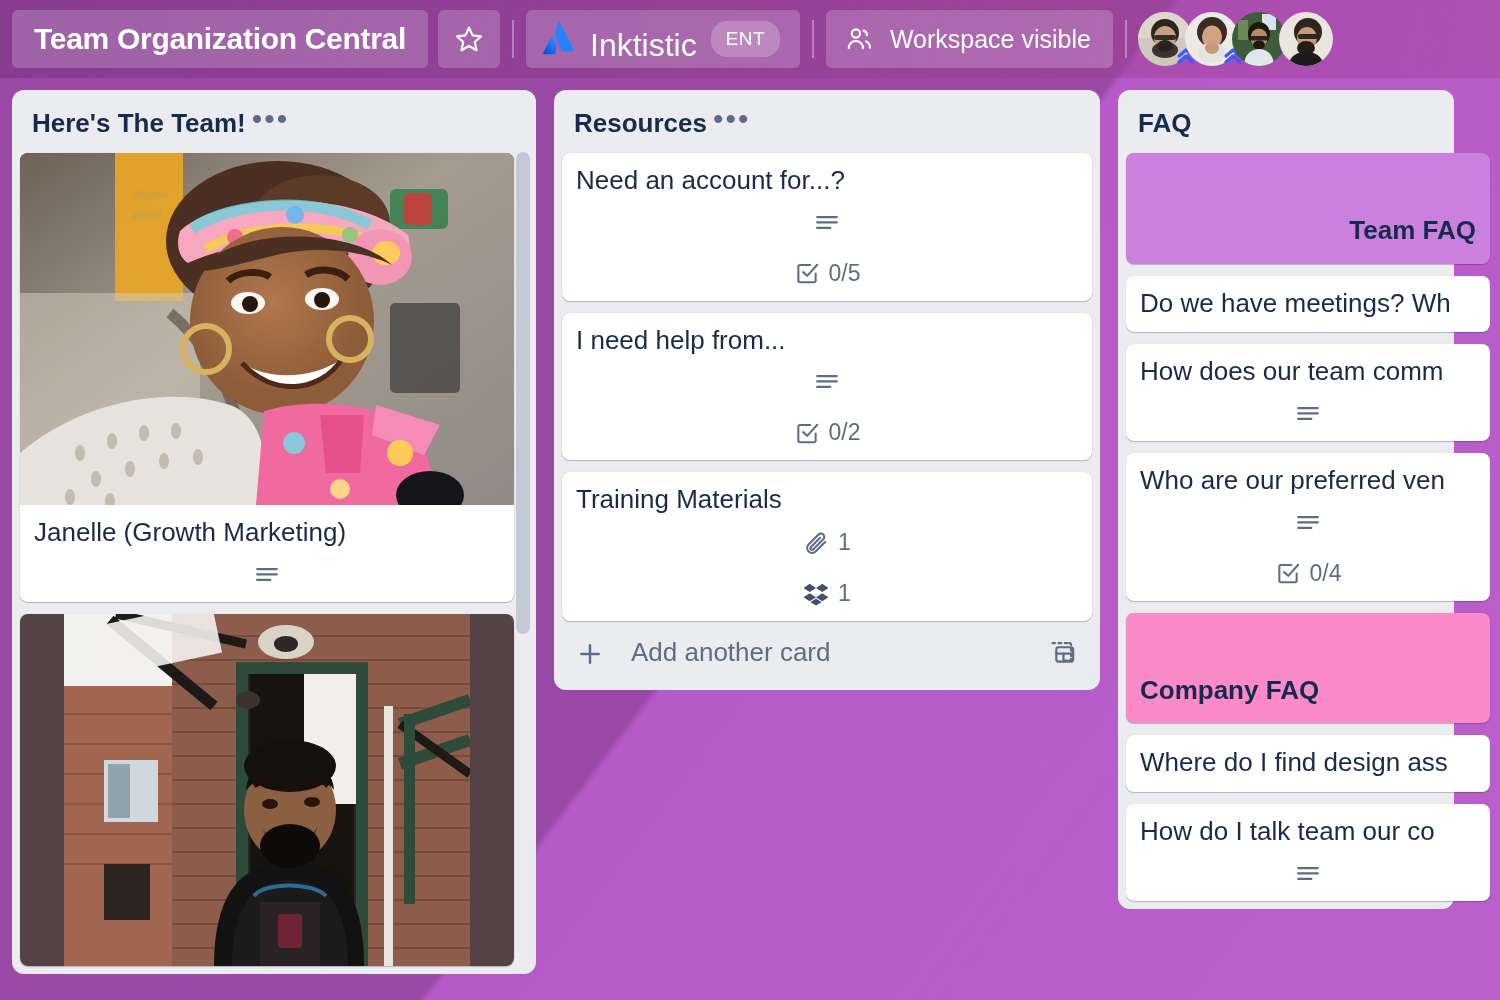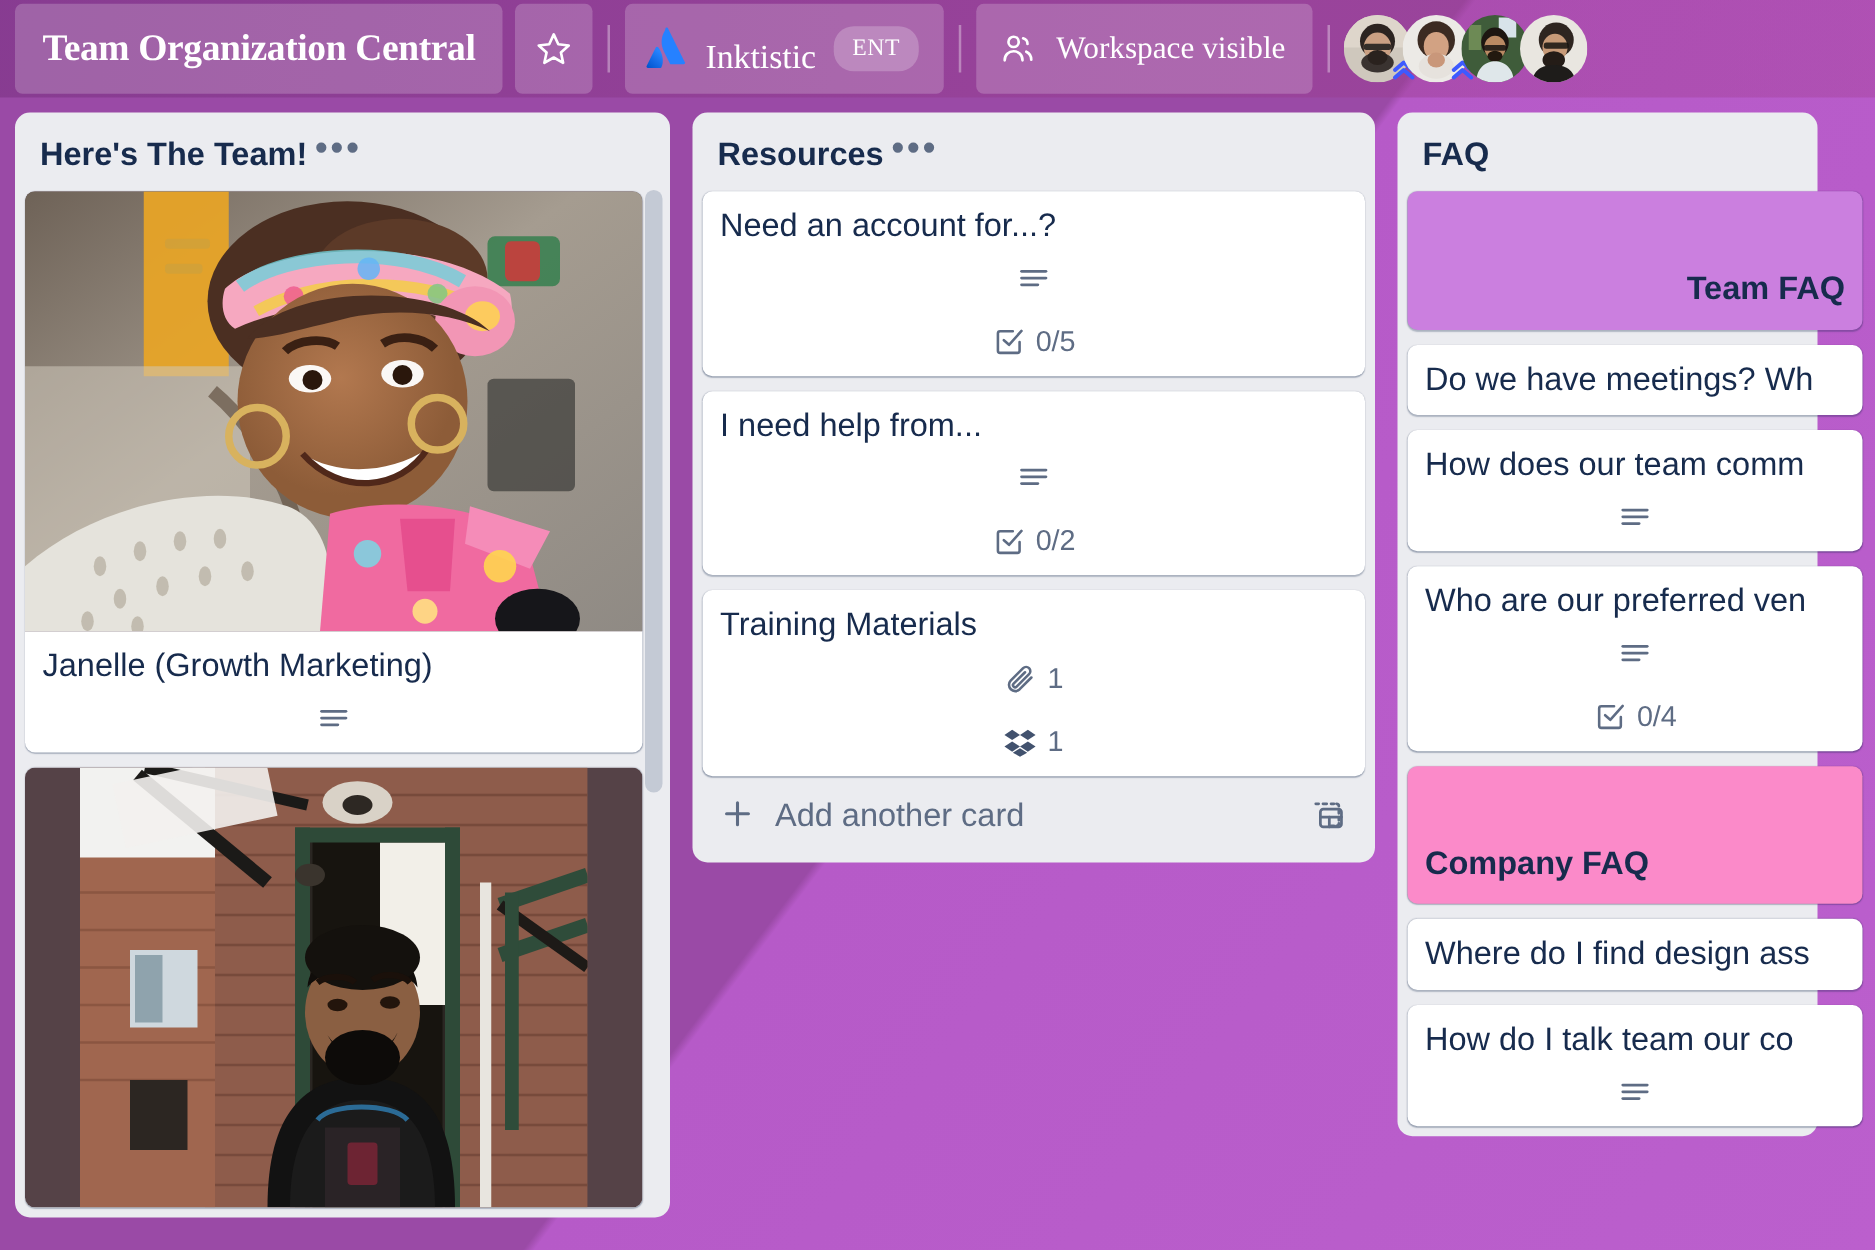--- a/index.html
+++ b/index.html
@@ -29,25 +29,24 @@
     display: flex;
     align-items: center;
     padding: 0 0 0 12px;
     gap: 0px;
     background: linear-gradient(100deg, rgba(120,48,128,0.55) 0%, rgba(150,58,140,0.45) 60%, rgba(160,60,140,0.35) 100%);
   }
 
   .hdr-pill {
     display: flex;
     align-items: center;
-    height: 72px;
+    height: 58px;
     border-radius: 6px;
     background: rgba(255,255,255,0.20);
     color: #ffffff;
-    font-family: Liberation Serif, serif;
   }
 
   #board-title {
     padding: 0 22px;
     font-size: 30px;
     font-weight: bold;
     letter-spacing: -0.3px;
     white-space: nowrap;
   }
 
@@ -59,21 +58,21 @@
 
   .hdr-divider {
     width: 2px;
     height: 38px;
     background: rgba(255,255,255,0.35);
     margin: 0 12px;
     flex: 0 0 auto;
   }
 
   #workspace-pill { padding: 0 20px 0 16px; gap: 14px; }
-  #workspace-name { font-size: 27px; white-space: nowrap; margin-top: 12px; }
+  #workspace-name { font-size: 32px; white-space: nowrap; margin-top: 12px; }
   #ent-badge {
     font-size: 19px;
     padding: 7px 15px;
     border-radius: 16px;
     background: rgba(255,255,255,0.22);
     letter-spacing: 0.4px;
   }
 
   #visibility-pill { padding: 0 22px 0 18px; gap: 16px; }
   #visibility-label { font-size: 25px; white-space: nowrap; }
@@ -204,21 +203,21 @@
   #list-resources .cards { width: 530px; }
   #add-card-row {
     display: flex;
     align-items: center;
     justify-content: space-between;
     padding: 16px 14px 14px 14px;
     color: #5e6c84;
     font-size: 26px;
     cursor: pointer;
   }
-  #add-card-left { display: flex; align-items: flex-start; gap: 16px; }
+  #add-card-left { display: flex; align-items: flex-end; gap: 27px; }
 
   
   #list-faq { width: 336px; }
   #list-faq .cards { width: 364px; }
   .card.cover-purple { background: #cb7fdf; text-align: right; }
   .card.cover-pink   { background: #fb8ac9; }
   .cover-pad { height: 58px; }
   .card.cover-purple .card-title,
   .card.cover-pink .card-title { font-weight: bold; }
   .card.cover-purple .card-body,

